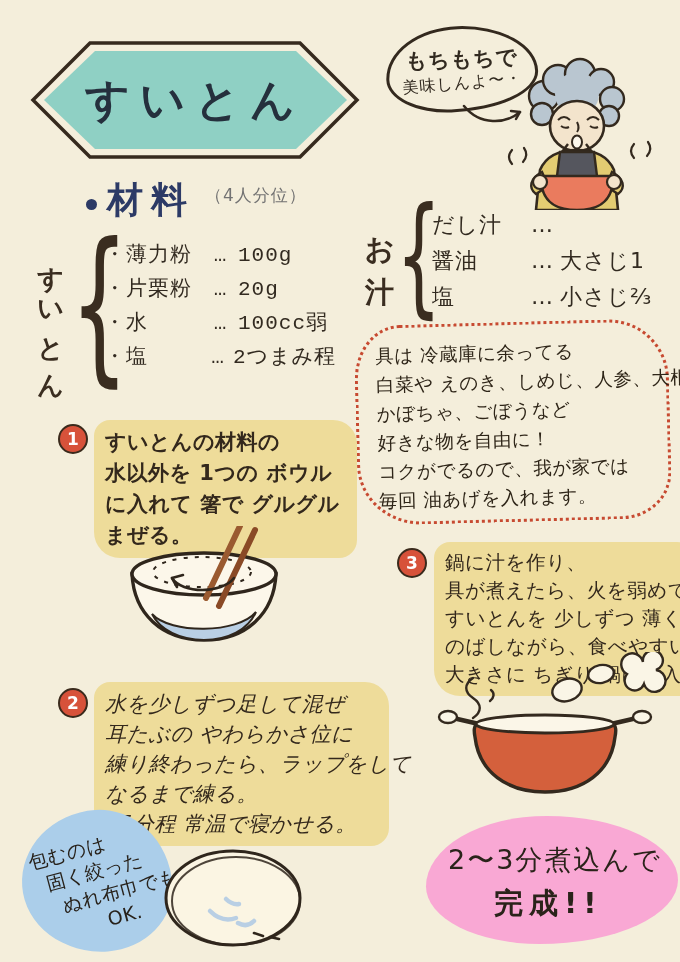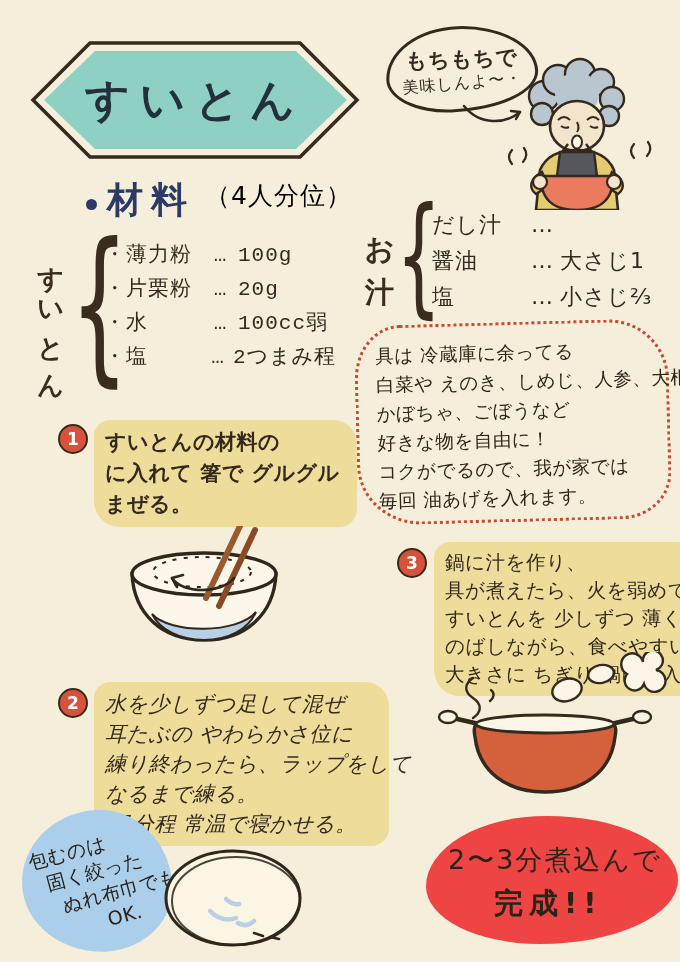--- a/index.html
+++ b/index.html
@@ -13,21 +13,21 @@
   
   .bubble{position:absolute;left:386px;top:26px;width:152px;height:86px;border:3px solid #33291e;border-radius:48% 52% 58% 42% / 60% 55% 45% 40%;transform:rotate(-2deg);display:flex;flex-direction:column;justify-content:center;padding:2px 6px;box-sizing:border-box;}
   .bubble-line1{font-size:21px;font-weight:bold;letter-spacing:1px;text-align:center;}
   .bubble-line2{font-size:16px;letter-spacing:1px;text-align:center;transform:rotate(-3deg);}
   .bubble-tail{position:absolute;left:462px;top:104px;}
 
   
   .ing-header{position:absolute;left:86px;top:176px;display:flex;align-items:center;}
   .ing-bullet{width:11px;height:11px;border-radius:50%;background:#2c3a66;margin-right:10px;margin-top:8px;}
   .ing-title{font-size:36px;font-weight:bold;color:#2c3a66;letter-spacing:8px;}
-  .ing-servings{font-size:25px;color:#000000;margin-left:10px;margin-top:-10px;letter-spacing:1px;}
+  .ing-servings{font-size:17px;color:#737373;margin-left:10px;margin-top:-10px;letter-spacing:1px;}
   .v-label{position:absolute;writing-mode:vertical-rl;text-orientation:upright;font-weight:bold;color:#3a2d20;}
   .v-label.suiton{left:34px;top:248px;font-size:26px;letter-spacing:6px;}
   .v-label.soup{left:360px;top:216px;font-size:29px;letter-spacing:4px;}
   .brace{position:absolute;color:#3a2d20;font-weight:400;transform-origin:left top;}
   .brace.suiton{left:70px;top:234px;font-size:168px;transform:scale(0.55,1);line-height:0.85;}
   .brace.soup{left:396px;top:200px;font-size:130px;transform:scale(0.55,1);line-height:0.85;}
   .ing-rows{position:absolute;}
   .ing-rows.suiton{left:104px;top:240px;width:232px;font-family:Liberation Mono, monospace;}
   .ing-rows.soup{left:432px;top:210px;width:236px;}
   .ing-row{display:flex;align-items:baseline;white-space:nowrap;}
@@ -59,21 +59,21 @@
   
   .tip-bubble{position:absolute;left:22px;top:810px;width:150px;height:142px;background:#abceea;border-radius:52% 48% 46% 54% / 50% 56% 44% 50%;transform:rotate(-4deg);}
   .tip-tail{position:absolute;left:160px;top:890px;width:22px;height:20px;background:#abceea;border-radius:50% 60% 50% 40%;}
   .tip-lines{position:absolute;left:14px;top:22px;transform:rotate(-11deg);color:#27211a;}
   .tip-line{font-size:19px;line-height:25px;white-space:nowrap;letter-spacing:0.5px;}
   .tip-line:nth-child(2){padding-left:12px;}
   .tip-line:nth-child(3){padding-left:22px;}
   .tip-line:nth-child(4){padding-left:62px;}
 
   
-  .finish-blob{position:absolute;left:426px;top:816px;width:252px;height:128px;background:#ef4444;border-radius:48% 52% 55% 45% / 55% 50% 50% 45%;}
+  .finish-blob{position:absolute;left:426px;top:816px;width:252px;height:128px;background:#f9a8d4;border-radius:48% 52% 55% 45% / 55% 50% 50% 45%;}
   .finish-line1{position:absolute;left:22px;top:26px;font-size:27px;letter-spacing:2px;white-space:nowrap;color:#2a231a;}
   .finish-line2{position:absolute;left:68px;top:68px;font-size:29px;font-weight:bold;letter-spacing:6px;white-space:nowrap;color:#2a231a;}
 </style>
 </head>
 <body>
 
 <div class="canvas">
 
   <div class="badge-wrap">
     <svg width="334" height="124" viewBox="0 0 334 124">
@@ -187,20 +187,21 @@
     <div class="note-line">好きな物を自由に！</div>
     <div class="note-line">コクがでるので、我が家では</div>
     <div class="note-line">毎回 油あげを入れます。</div>
   </div>
 
   <div class="step-circle" style="left:58px;top:424px;">
     <span>1</span>
   </div>
   <div class="step-text step1-text">
     <div class="step-line">すいとんの材料の</div>
+    <div class="step-line">水以外を 1つの ボウル</div>
     <div class="step-line">に入れて 箸で グルグル</div>
     <div class="step-line">まぜる。</div>
   </div>
 
   <div class="illus" style="left:122px;top:526px;">
     <svg width="170" height="146" viewBox="0 0 170 146">
       <path d="M10,48 L154,48 C152,88 124,114 82,114 C40,114 12,88 10,48 Z" fill="#fcf7ea" stroke="#2f261c" stroke-width="3.4"></path>
       <path d="M30,88 C48,108 116,108 134,86 C126,104 106,114 82,114 C58,114 38,104 30,88 Z" fill="#b9cfe4" stroke="#2f261c" stroke-width="2"></path>
       <ellipse cx="82" cy="48" rx="72" ry="21" fill="#fcf7ea" stroke="#2f261c" stroke-width="3.4"></ellipse>
       <ellipse cx="80" cy="46" rx="49" ry="15" fill="none" stroke="#2f261c" stroke-width="2" stroke-dasharray="4 7"></ellipse>

